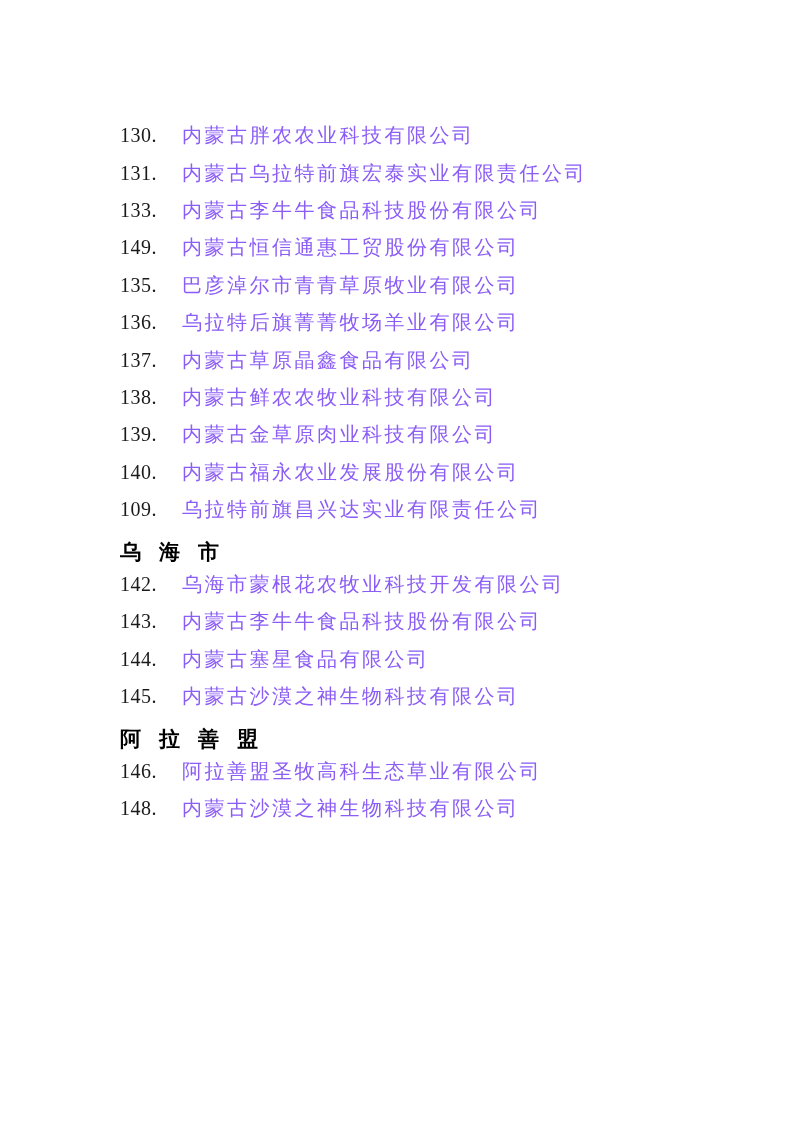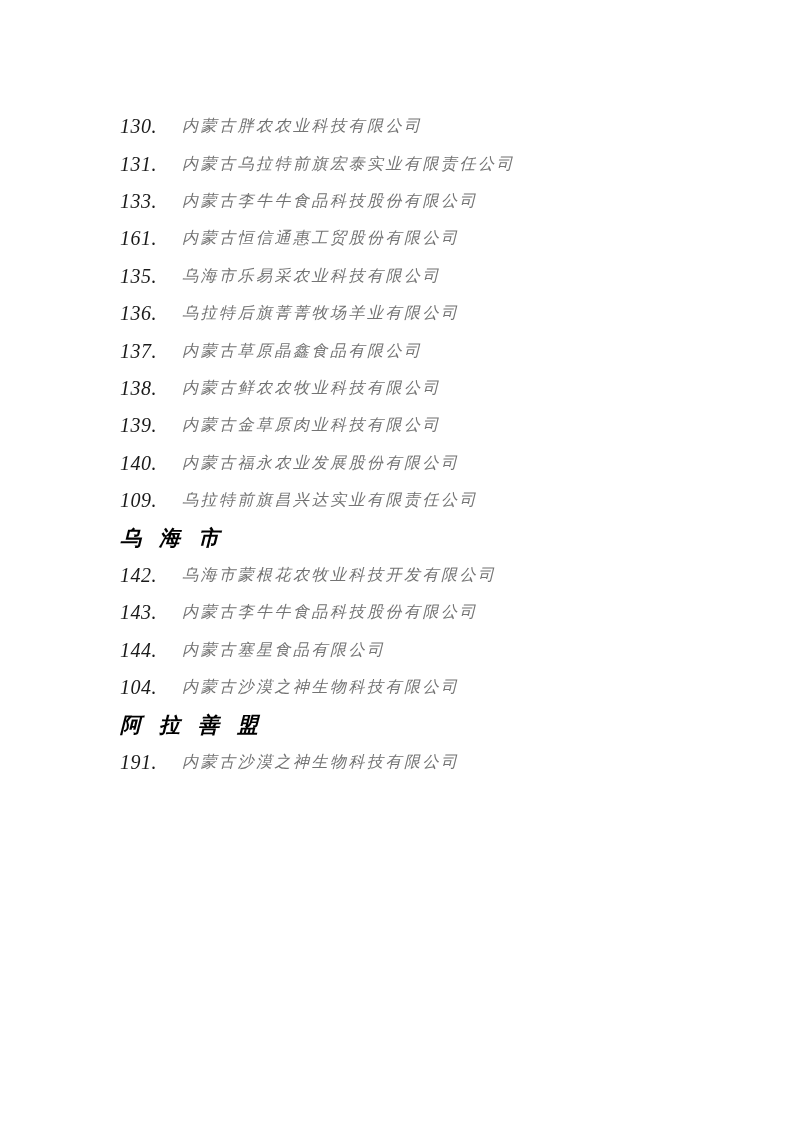--- a/index.html
+++ b/index.html
@@ -11,49 +11,48 @@
     position: relative;
     width: 793px;
     height: 1122px;
     background: #ffffff;
     overflow: hidden;
     font-family: "Liberation Serif", "DejaVu Serif", serif;
   }
   .content {
     position: absolute;
     left: 120px;
-    top: 108px;
+    top: 117px;
     right: 55px;
-    font-style: italic;
   }
   .row {
     height: 37.4px;
     display: flex;
     align-items: center;
     white-space: nowrap;
   }
   .num {
     display: inline-block;
     width: 62px;
     flex: 0 0 62px;
     font-size: 20px;
     color: #1a1a1a;
     letter-spacing: 0.5px;
     font-family: "Liberation Serif", "DejaVu Serif", serif;
   }
   .name {
-    font-size: 16px;
-    color: #737373;
+    font-size: 20px;
+    color: #8b5cf6;
     letter-spacing: 2.5px;
     font-family: "Liberation Serif", "DejaVu Serif", serif;
   }
   .header-row {
     height: 37.4px;
     display: flex;
-    align-items: center;
+    align-items: flex-end;
   }
   .header-text {
     font-family: "Liberation Sans", "DejaVu Sans", sans-serif;
     font-weight: bold;
     font-size: 21px;
     color: #000000;
     letter-spacing: 18px;
     white-space: nowrap;
   }
 </style>
@@ -69,26 +68,26 @@
     </div>
     <div class="row">
       <span class="num">131.</span>
       <span class="name">内蒙古乌拉特前旗宏泰实业有限责任公司</span>
     </div>
     <div class="row">
       <span class="num">133.</span>
       <span class="name">内蒙古李牛牛食品科技股份有限公司</span>
     </div>
     <div class="row">
-      <span class="num">161.</span>
+      <span class="num">149.</span>
       <span class="name">内蒙古恒信通惠工贸股份有限公司</span>
     </div>
     <div class="row">
       <span class="num">135.</span>
-      <span class="name">乌海市乐易采农业科技有限公司</span>
+      <span class="name">巴彦淖尔市青青草原牧业有限公司</span>
     </div>
     <div class="row">
       <span class="num">136.</span>
       <span class="name">乌拉特后旗菁菁牧场羊业有限公司</span>
     </div>
     <div class="row">
       <span class="num">137.</span>
       <span class="name">内蒙古草原晶鑫食品有限公司</span>
     </div>
     <div class="row">
@@ -117,26 +116,30 @@
     </div>
     <div class="row">
       <span class="num">143.</span>
       <span class="name">内蒙古李牛牛食品科技股份有限公司</span>
     </div>
     <div class="row">
       <span class="num">144.</span>
       <span class="name">内蒙古塞星食品有限公司</span>
     </div>
     <div class="row">
-      <span class="num">104.</span>
+      <span class="num">145.</span>
       <span class="name">内蒙古沙漠之神生物科技有限公司</span>
     </div>
 
     <div class="header-row">
       <span class="header-text">阿拉善盟</span>
     </div>
     <div class="row">
-      <span class="num">191.</span>
+      <span class="num">146.</span>
+      <span class="name">阿拉善盟圣牧高科生态草业有限公司</span>
+    </div>
+    <div class="row">
+      <span class="num">148.</span>
       <span class="name">内蒙古沙漠之神生物科技有限公司</span>
     </div>
 
   </div>
 </div>
 
 </body></html>

